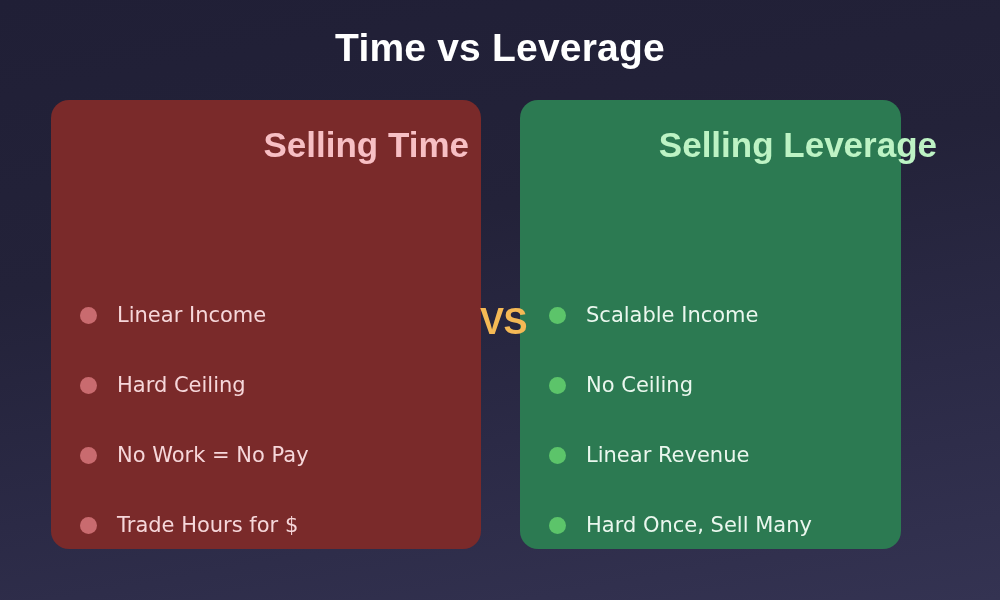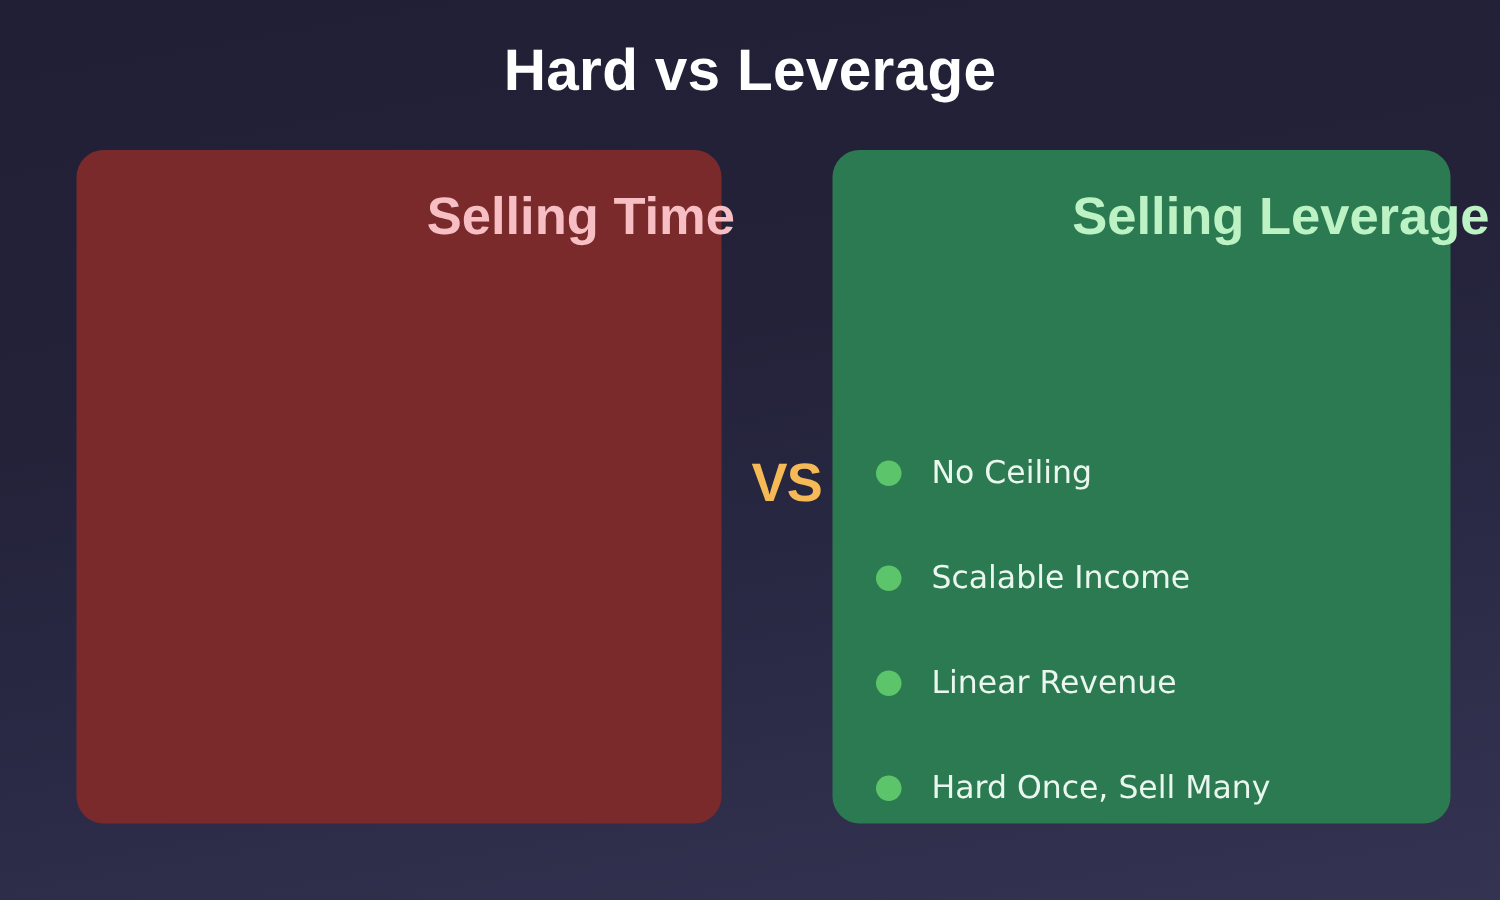--- a/index.html
+++ b/index.html
@@ -38,28 +38,27 @@
     height: 449px;
     border-radius: 18px;
   }
   #panel-left {
     left: 51px;
     width: 430px;
     background: #7a2a2a;
   }
   #panel-right {
     left: 520px;
-    width: 412px;
+    width: 381px;
     background: #2c7a52;
-    margin-left: 35px;
   }
   .panel-heading {
     position: absolute;
     top: 22px;
-    left: 37px;
+    left: 16px;
     white-space: nowrap;
     font-family: "Liberation Sans", sans-serif;
     font-size: 35px;
     font-weight: bold;
     line-height: 1.3;
     text-align: right;
     width: 402px;
   }
   #panel-right .panel-heading {
     width: 401px;
@@ -96,51 +95,69 @@
     font-weight: normal;
     white-space: nowrap;
   }
   .label-left { color: #f6d7da; }
   .label-right { color: #eaf7ee; }
   #vs-badge {
     position: absolute;
     left: 480px;
     top: 300px;
     width: 68px;
-    text-align: right;
+    text-align: left;
     font-family: "Liberation Sans", sans-serif;
     font-size: 36px;
     font-weight: bold;
     color: #f5b955;
     line-height: 44px;
     z-index: 5;
     letter-spacing: -0.5px;
   }
 </style>
 </head>
 <body>
 
 <div id="stage">
 
-  <div id="page-title">Hard vs Leverage</div>
+  <div id="page-title">Time vs Leverage</div>
 
   <div class="panel" id="panel-left">
     <div class="panel-heading heading-left">Selling Time</div>
+    <ul class="item-list">
+      <li class="item">
+        <span class="bullet bullet-rose"></span>
+        <span class="item-label label-left">Linear Income</span>
+      </li>
+      <li class="item">
+        <span class="bullet bullet-rose"></span>
+        <span class="item-label label-left">Hard Ceiling</span>
+      </li>
+      <li class="item">
+        <span class="bullet bullet-rose"></span>
+        <span class="item-label label-left">No Work = No Pay</span>
+      </li>
+      <li class="item">
+        <span class="bullet bullet-rose"></span>
+        <span class="item-label label-left">Trade Hours for $</span>
+      </li>
+    </ul>
   </div>
 
   <div class="panel" id="panel-right">
     <div class="panel-heading heading-right">Selling Leverage</div>
     <ul class="item-list">
       <li class="item">
         <span class="bullet bullet-green"></span>
-        <span class="item-label label-right">No Ceiling</span>
+        <span class="item-label label-right">Scalable Income</span>
       </li>
       <li class="item">
         <span class="bullet bullet-green"></span>
-        <span class="item-label label-right">Scalable Income</span>
+        <span class="item-label label-right">No Ceiling</span>
       </li>
       <li class="item">
         <span class="bullet bullet-green"></span>
         <span class="item-label label-right">Linear Revenue</span>
       </li>
       <li class="item">
         <span class="bullet bullet-green"></span>
         <span class="item-label label-right">Hard Once, Sell Many</span>
       </li>
     </ul>

